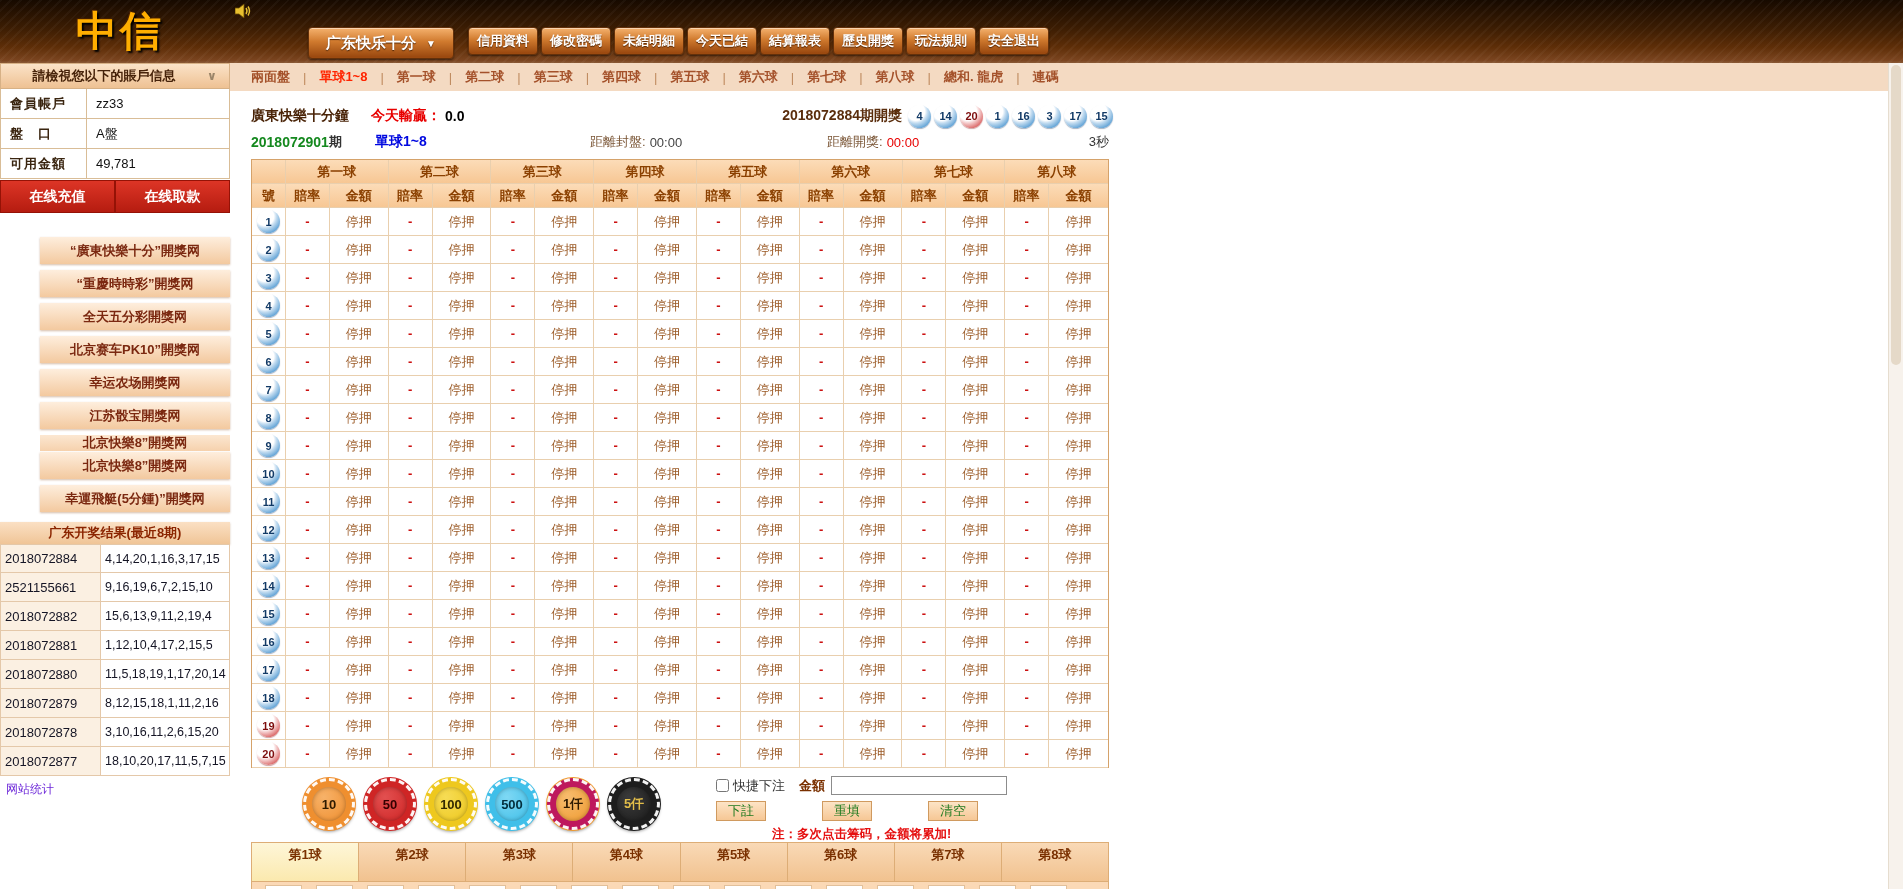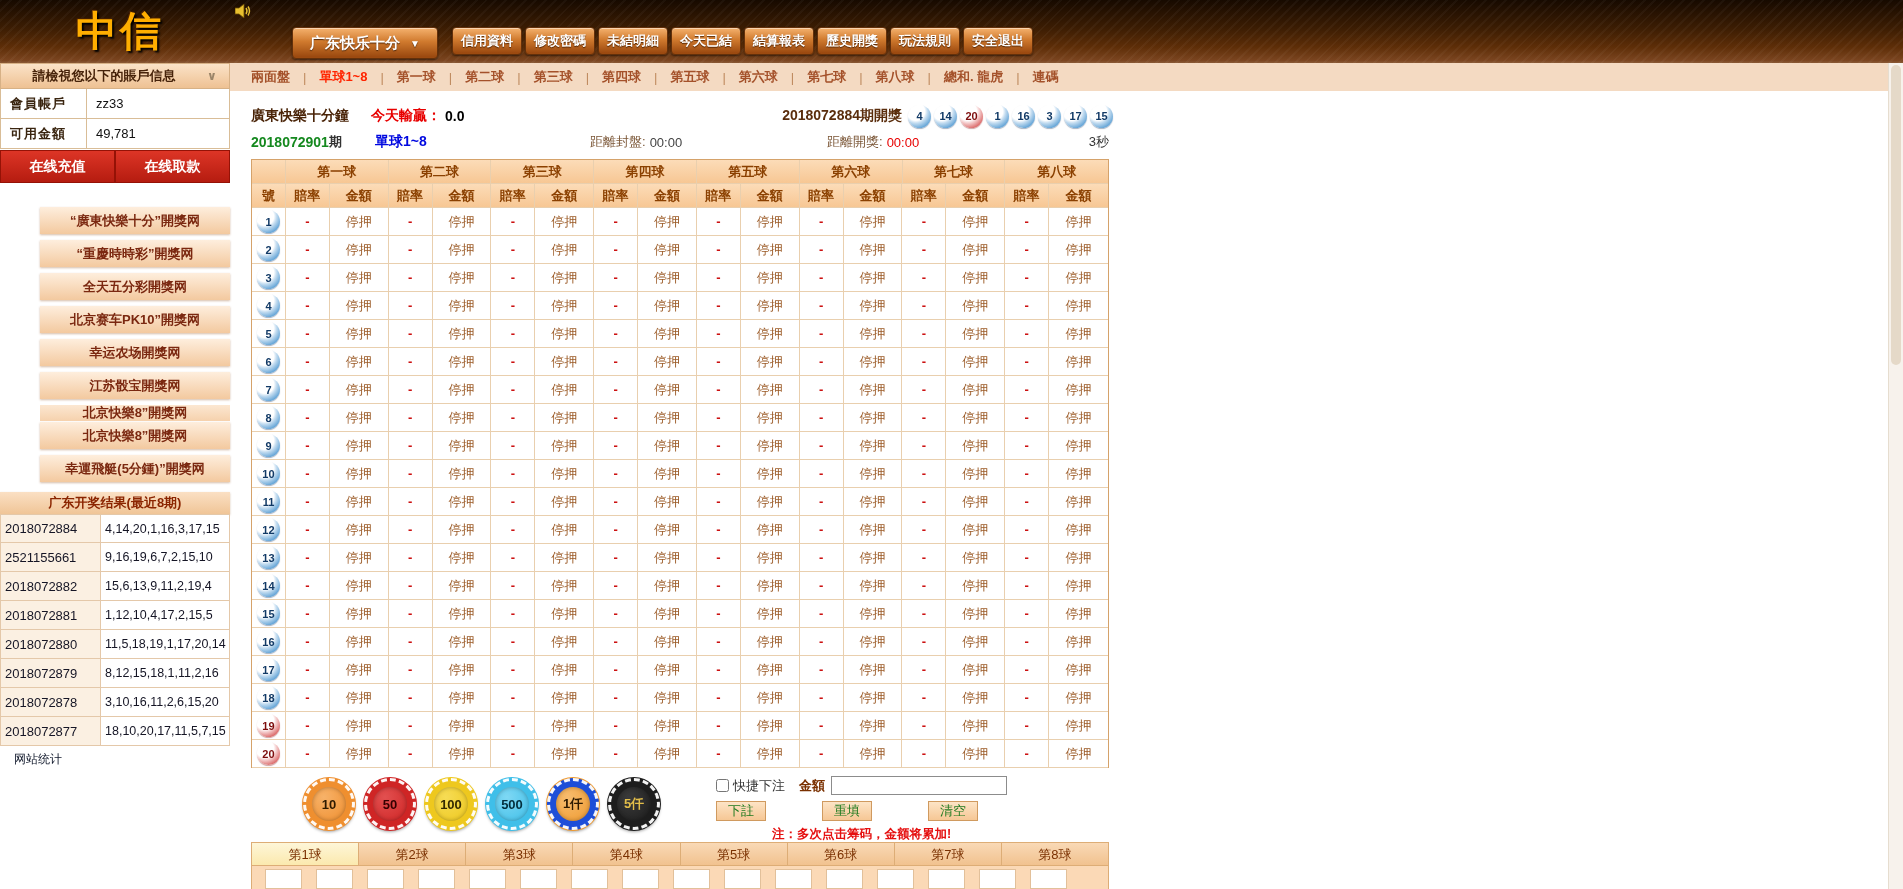--- a/index.html
+++ b/index.html
@@ -7,21 +7,21 @@
   body { position:relative; background:#fff; font-family:"Liberation Sans","DejaVu Sans",sans-serif; overflow:hidden; }
 
   
   .banner { position:absolute; left:0; top:0; width:1903px; height:63px;
     background:linear-gradient(#170a00,#3c1d03 45%,#5e2e08 75%,#7b4520 96%,#8a5a36); }
   .banner::before { content:""; position:absolute; inset:0;
     background:repeating-linear-gradient(135deg, rgba(255,255,255,.035) 0 2px, transparent 2px 7px); }
   .logo { position:absolute; left:76px; top:4px; font-size:41px; font-weight:bold; color:#ffae00;
     text-shadow:2px 2px 2px #000, -1px -1px 0 #4a2000; letter-spacing:3px; }
   .speaker { position:absolute; left:235px; top:3px; width:18px; height:16px; cursor:pointer; }
-  .nav-area { position:absolute; left:292px; top:27px; display:flex; align-items:flex-start; }
+  .nav-area { position:absolute; left:308px; top:27px; display:flex; align-items:flex-start; }
   .btn-orange { background:linear-gradient(#f5b26e,#d07a2e 45%,#9c4a10 95%); border:1px solid #63300a;
     border-radius:4px; color:#fff; font-weight:bold; display:flex; align-items:center; justify-content:center;
     box-shadow:inset 0 1px 0 rgba(255,255,255,.45), 0 1px 2px rgba(0,0,0,.5);
     text-shadow:0 1px 1px rgba(70,30,0,.9); cursor:pointer; }
   .game-btn { width:146px; height:32px; font-size:15px; gap:10px; margin-right:14px; }
   .caret { font-size:10px; }
   .menu { display:flex; gap:3px; }
   .menu .btn-orange { width:70px; height:28px; font-size:13px; }
 
   
@@ -56,21 +56,21 @@
 
   .results { margin-top:10px; }
   .results-header { height:22px; line-height:22px; background:linear-gradient(#fbe0c4,#f0c597); text-align:center;
     font-weight:bold; font-size:13px; color:#8b2500; box-shadow:0 1px 2px rgba(150,90,40,.35); }
   .res-row { display:flex; height:29px; border:1px solid #e4c8a9; border-top:none; font-size:13px; }
   .res-row:first-of-type { border-top:1px solid #e4c8a9; }
   .res-period { width:100px; background:#fbf0e2; border-right:1px solid #e4c8a9; display:flex; align-items:center;
     padding-left:4px; color:#151525; }
   .res-nums { flex:1; background:#fff; display:flex; align-items:center; padding-left:4px; color:#151525;
     white-space:nowrap; overflow:hidden; font-size:12.5px; }
-  .site-stats { margin-top:5px; font-size:12px; color:#0f172a; padding-left:14px; cursor:pointer; }
+  .site-stats { margin-top:5px; font-size:12px; color:#6d28d9; padding-left:6px; cursor:pointer; }
 
   
   .content { position:absolute; left:251px; top:91px; width:862px; }
   .info1 { position:relative; height:28px; margin-top:11px; display:flex; align-items:center; }
   .game-title { font-size:14px; font-weight:bold; color:#4a2408; margin-right:22px; }
   .today-label { font-size:14px; font-weight:bold; color:#e80000; }
   .today-value { font-size:14px; font-weight:bold; color:#000; margin-left:4px; }
   .draw-wrap { margin-left:auto; display:flex; align-items:center; gap:4px; }
   .draw-label { font-size:14px; font-weight:bold; color:#5a2d0c; margin-right:2px; }
   .info2 { position:relative; height:24px; font-size:13px; }
@@ -119,21 +119,21 @@
   .amount-label { font-size:13px; font-weight:bold; color:#7a3000; margin-left:14px; }
   .amt-input { width:176px; height:19px; border:1px solid #8c8c8c; margin-left:6px; font-size:12px; padding:0 3px; }
   .bp-row2 { margin-top:6px; display:flex; }
   .small-btn { width:50px; height:20px; background:linear-gradient(#fde4c6,#f6c795); border:1px solid #d09a5f;
     color:#1f7a1f; font-size:13px; display:flex; align-items:center; justify-content:center; cursor:pointer; }
   .small-btn + .small-btn { margin-left:56px; }
   .bp-note { margin-top:5px; font-size:12.5px; font-weight:bold; color:#e51010; text-align:center; }
 
   
   .bottom-tabs { margin-top:9px; display:flex; width:858px; }
-  .btab { flex:1; height:24px; line-height:23px; text-align:center; font-size:13px; font-weight:normal; color:#7a3000;
+  .btab { flex:1; height:40px; line-height:23px; text-align:center; font-size:13px; font-weight:bold; color:#7a3000;
     background:linear-gradient(#f9d9b6,#f1c28f); border:1px solid #ddad76; border-left:none; cursor:pointer; }
   .btab:first-child { border-left:1px solid #ddad76; }
   .btab.active { background:linear-gradient(#fef6d8,#fbe9ae); }
   .bottom-strip { width:858px; height:27px; background:#fbd9b6; border:1px solid #ddad76; border-top:none;
     display:flex; align-items:center; padding-left:13px; }
   .slip-cell { width:37px; height:20px; background:#fff; border:1px solid #e2c09a; margin-right:14px; flex:0 0 auto; }
 
   
   .scrollbar { position:absolute; right:0; top:63px; width:15px; height:826px; background:#f7f2ec;
     border-left:1px solid #e6ddcf; }
@@ -201,20 +201,24 @@
   <div class="side-header">
     <span class="txt">請檢視您以下的賬戶信息</span>
     <span class="chev">∨</span>
   </div>
   <div id="acct-table">
       <div class="acct-row">
         <div class="acct-label">會員帳戶</div>
         <div class="acct-value">zz33</div>
       </div>
       <div class="acct-row">
+        <div class="acct-label">盤　口</div>
+        <div class="acct-value">A盤</div>
+      </div>
+      <div class="acct-row">
         <div class="acct-label">可用金額</div>
         <div class="acct-value">49,781</div>
       </div>
     </div>
   <div class="money-btns">
     <div class="money-btn">在线充值</div>
     <div class="money-btn">在线取款</div>
   </div>
   <div class="side-links" id="side-links">
       <div class="side-link">“廣東快樂十分”開獎网</div>
@@ -1411,21 +1415,21 @@
         </div>
         <div class="chip" style="background: rgb(207, 37, 37); box-shadow: rgb(207, 37, 37) 0px 0px 0px 1px, rgba(0, 0, 0, 0.35) 0px 2px 3px;">
           <div class="chip-inner" style="background: radial-gradient(circle at 35% 30%, rgb(226, 80, 80), rgb(207, 37, 37)); color: rgb(52, 0, 0);">50</div>
         </div>
         <div class="chip" style="background: rgb(238, 200, 30); box-shadow: rgb(238, 200, 30) 0px 0px 0px 1px, rgba(0, 0, 0, 0.35) 0px 2px 3px;">
           <div class="chip-inner" style="background: radial-gradient(circle at 35% 30%, rgb(246, 220, 85), rgb(238, 200, 30)); color: rgb(51, 42, 0);">100</div>
         </div>
         <div class="chip" style="background: rgb(63, 191, 233); box-shadow: rgb(63, 191, 233) 0px 0px 0px 1px, rgba(0, 0, 0, 0.35) 0px 2px 3px;">
           <div class="chip-inner" style="background: radial-gradient(circle at 35% 30%, rgb(127, 216, 244), rgb(63, 191, 233)); color: rgb(3, 46, 60);">500</div>
         </div>
-        <div class="chip" style="background: #1d4ed8; box-shadow: rgb(239, 154, 48) 0px 0px 0px 1px, rgba(0, 0, 0, 0.35) 0px 2px 3px;">
+        <div class="chip" style="background: #be185d; box-shadow: rgb(239, 154, 48) 0px 0px 0px 1px, rgba(0, 0, 0, 0.35) 0px 2px 3px;">
           <div class="chip-inner" style="background: radial-gradient(circle at 35% 30%, rgb(247, 188, 110), rgb(239, 154, 48)); color: rgb(46, 26, 0);">1仟</div>
         </div>
         <div class="chip" style="background: rgb(29, 29, 29); box-shadow: rgb(29, 29, 29) 0px 0px 0px 1px, rgba(0, 0, 0, 0.35) 0px 2px 3px;">
           <div class="chip-inner" style="background: radial-gradient(circle at 35% 30%, rgb(58, 58, 58), rgb(29, 29, 29)); color: rgb(227, 190, 73);">5仟</div>
         </div>
       </div>
     <div class="bet-panel">
       <div class="bp-row1">
         <input type="checkbox" style="">
         <span class="quick-label">快捷下注</span>

